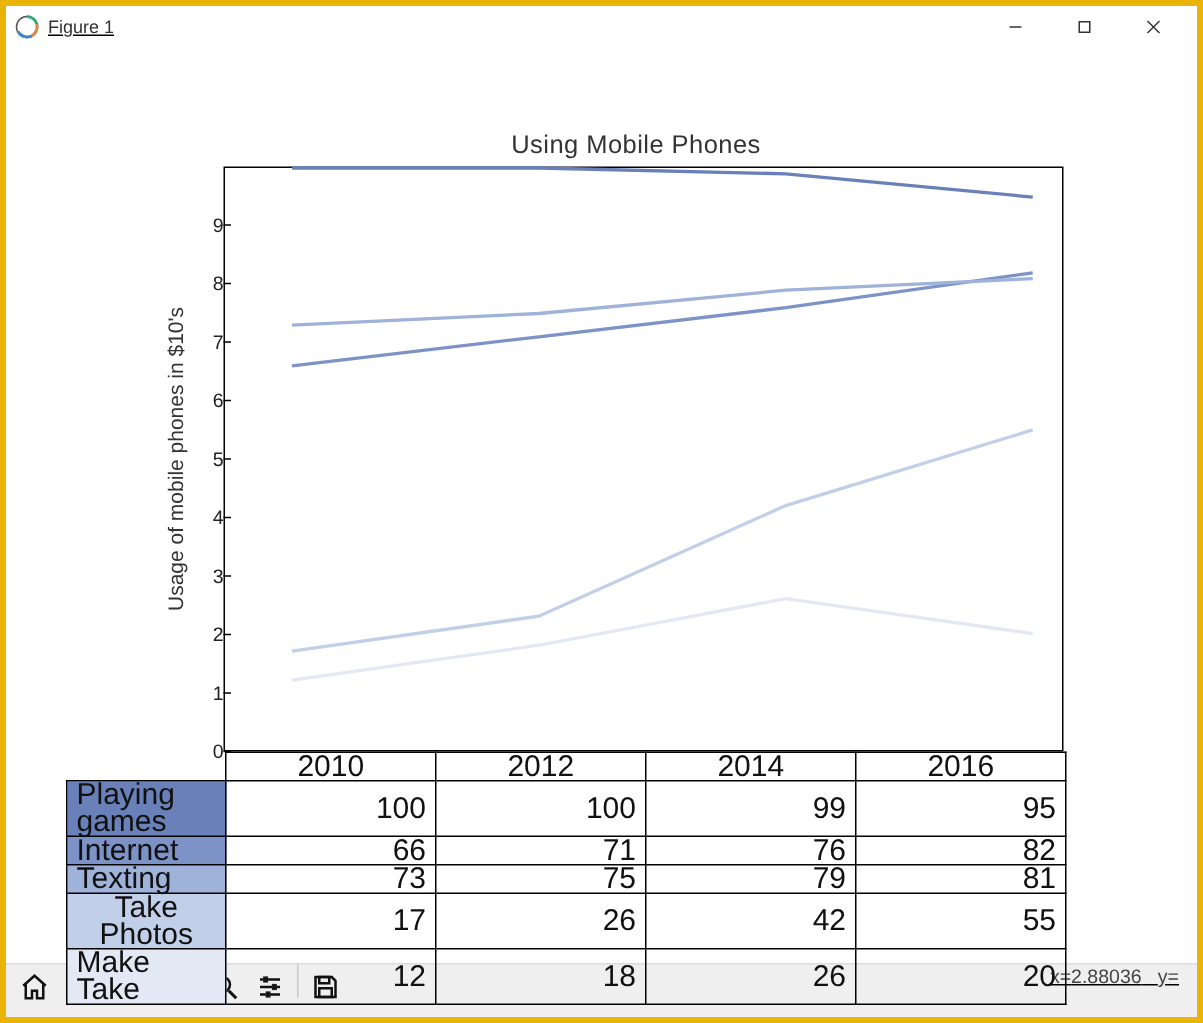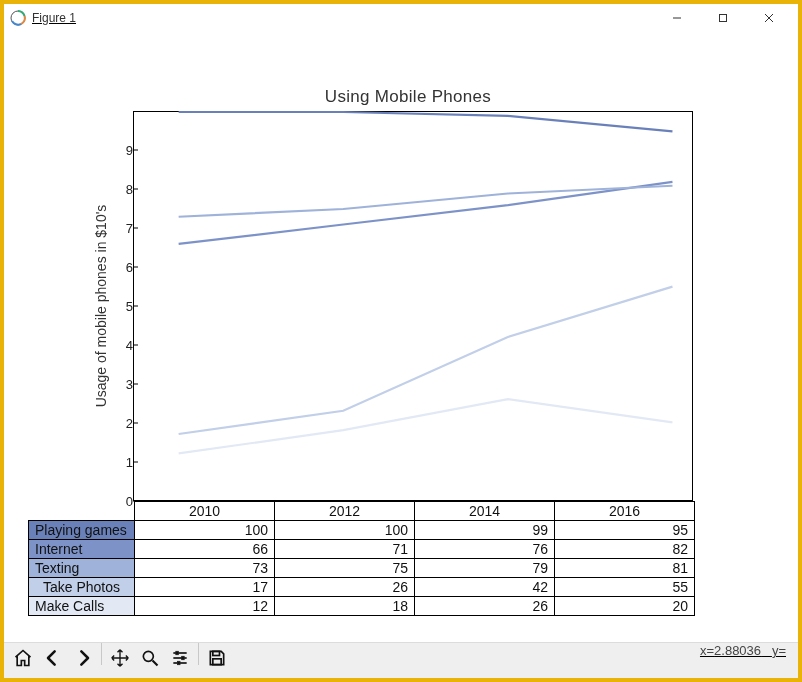--- a/index.html
+++ b/index.html
@@ -40,21 +40,21 @@
 
   .canvas {
     flex: 1;
     background: #fff;
     position: relative;
     padding: 0;
   }
 
   .chart-wrap {
     position: absolute;
-    left: 79px; top: 55px;
+    left: 95px; top: 55px;
     width: 650px;
     height: 560px;
   }
   .chart-title {
     text-align: center;
     font-size: 17px;
     color: #333;
     margin-bottom: 4px;
     letter-spacing: 0.3px;
   }
@@ -100,21 +100,21 @@
 
   .table-wrap {
     margin-top: 0;
     margin-left: -55px;
     width: 665px;
   }
   table.data {
     border-collapse: collapse;
     width: 100%;
     table-layout: fixed;
-    font-size: 14px;
+    font-size: 20px;
   }
   table.data th, table.data td {
     border: 1.5px solid #000;
     padding: 0 6px;
     height: 18px;
     line-height: 18px;
     font-weight: normal;
     color: #111;
   }
   table.data th.blank { border: none; background: transparent; }
@@ -261,21 +261,21 @@
                 <td class="num">81</td>
               </tr>
               <tr>
                 <th class="rowh" style="background: rgb(193, 207, 232); text-align: center;">Take Photos</th>
                 <td class="num">17</td>
                 <td class="num">26</td>
                 <td class="num">42</td>
                 <td class="num">55</td>
               </tr>
               <tr>
-                <th class="rowh" style="background: rgb(226, 233, 245);">Make Calls</th>
+                <th class="rowh" style="background: rgb(226, 233, 245);">Make Take</th>
                 <td class="num">12</td>
                 <td class="num">18</td>
                 <td class="num">26</td>
                 <td class="num">20</td>
               </tr>
             </tbody>
         </table>
       </div>
     </div>
   </div>

